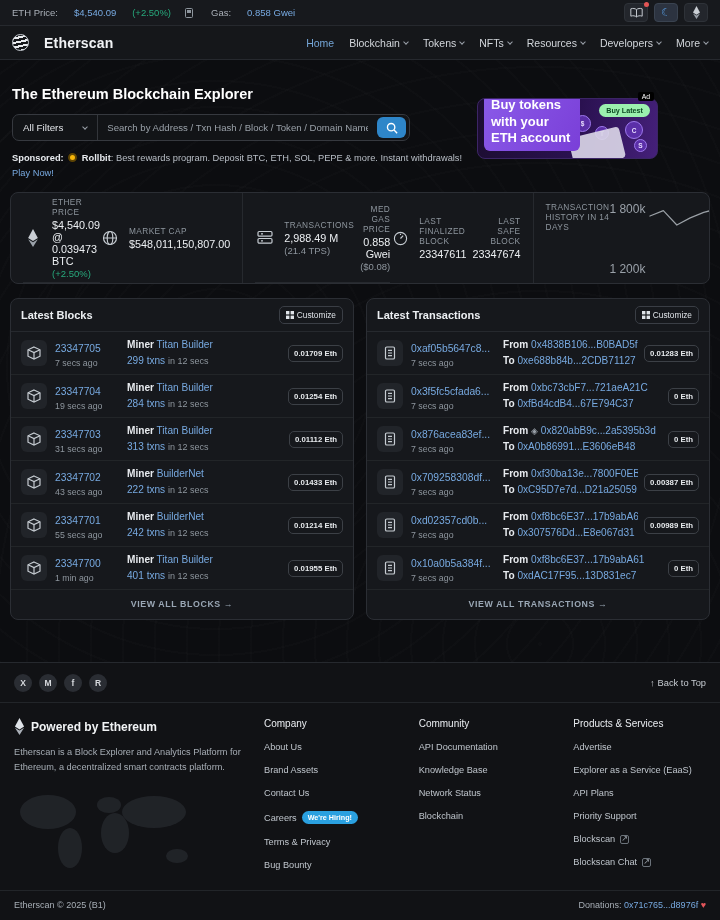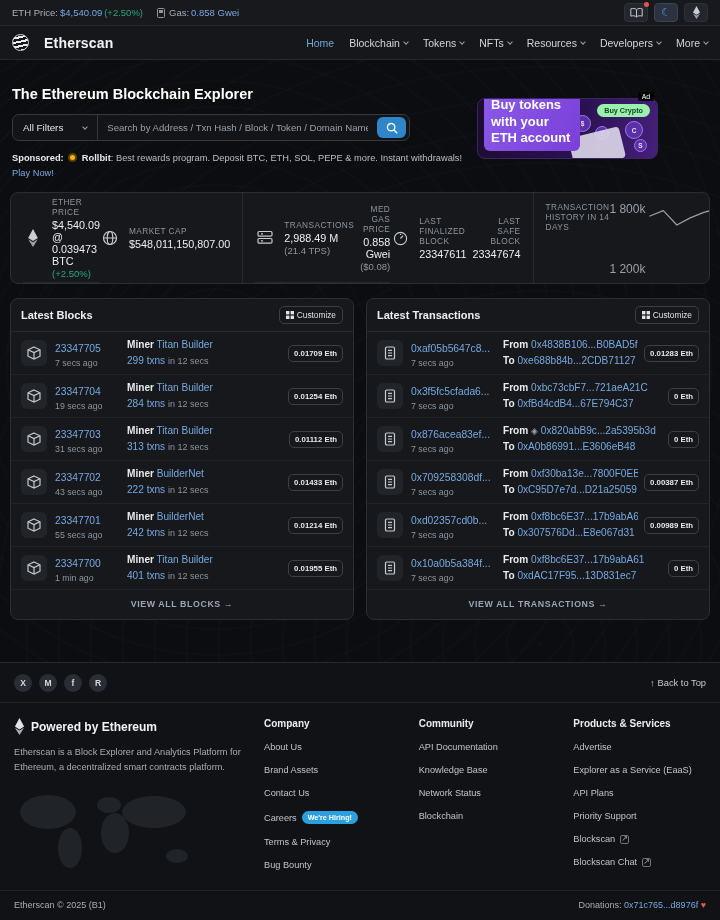--- a/index.html
+++ b/index.html
@@ -12,21 +12,21 @@
     color:#dfe3e8; overflow:hidden; position:relative;
   }
   a { text-decoration:none; }
   .link { color:#77a9e0; }
   .muted { color:#8e969e; }
   .green { color:#27a97c; }
 
   
   .topbar { height:26px; background:#17191d; border-bottom:1px solid #26292e;
     display:flex; align-items:center; padding:0 12px; font-size:9.5px; color:#aab0b8; }
-  .topbar .seg { display:flex; align-items:center; gap:2px; margin-right:14px; }
+  .topbar .seg { display:flex; align-items:center; gap:16px; margin-right:14px; }
   .topbar-right { margin-left:auto; display:flex; gap:6px; }
   .iconbtn { width:24px; height:19px; background:#23262c; border:1px solid #2e3238; border-radius:4px;
     display:flex; align-items:center; justify-content:center; position:relative; cursor:pointer; }
   .iconbtn.active { background:#2c3340; border-color:#3a4350; }
   .reddot { position:absolute; top:-2px; right:-2px; width:5px; height:5px; border-radius:50%; background:#e25555; }
   .moonglyph { color:#59a2ea; font-size:11px; line-height:1; }
   .gaspump { display:inline-block; width:8px; height:10px; border:1.2px solid #8e969e; border-radius:1.5px; position:relative; margin-right:2px; }
   .gaspump::after { content:""; position:absolute; top:1px; left:1px; right:1px; height:3px; background:#8e969e; }
 
   
@@ -128,21 +128,21 @@
   .soc { width:18px; height:18px; border-radius:50%; background:#2a2d33; color:#d7dade;
     font-size:8.5px; font-weight:bold; display:flex; align-items:center; justify-content:center; cursor:pointer; }
   .back-top { font-size:9.3px; color:#c6cbd1; cursor:pointer; display:flex; align-items:center; gap:3px; }
   .fdiv { border-top:1px solid #222529; }
   .fcols { display:flex; padding:15px 14px 0; gap:22px; }
   .fcol-left { width:228px; flex:none; }
   .fcol-left h3 { display:flex; align-items:center; gap:6px; font-size:12px; color:#f1f3f5; margin-bottom:10px; }
   .fdesc { font-size:9.2px; line-height:1.6; color:#a6adb5; }
   .worldmap { margin-top:12px; width:190px; height:92px; opacity:.5; }
   .fcol { flex:1; }
-  .fcol h4 { font-size:10px; color:#e9ecf0; margin-bottom:13px; font-weight:bold; }
+  .fcol h4 { font-size:10px; color:#e9ecf0; margin-bottom:13px; font-weight:normal; }
   .fcol a { display:flex; align-items:center; gap:5px; font-size:9.2px; color:#bfc5cc; margin-bottom:13px; cursor:pointer; }
   .hiring { background:#2aa0e0; color:#fff; font-size:7.2px; font-weight:bold; padding:2px 6px; border-radius:8px; }
   .ext { font-size:8px; color:#9aa1a9; border:1px solid #6b727a; border-radius:2px; width:9px; height:9px;
     display:inline-flex; align-items:center; justify-content:center; line-height:1; }
   .bottombar { position:absolute; left:0; right:0; bottom:0; border-top:1px solid #222529;
     display:flex; align-items:center; justify-content:space-between; padding:9px 14px 10px; font-size:9px; color:#a7aeb6; }
   .heart { color:#e2555a; }
   svg.sico { stroke:#c6ccd2; fill:none; stroke-width:1.2; }
 </style>
 </head>
@@ -238,21 +238,21 @@
   </div>
 
   <div class="ad-wrap">
     <span class="ad-tag">Ad</span>
     <div class="ad">
       <div class="ad-top">
         <span class="ad-brand">
           <span class="ad-brand-dot"></span>
           <span>MoonPay</span>
         </span>
-        <span class="ad-cta">Buy Crypto</span>
+        <span class="ad-cta">Buy Latest</span>
       </div>
       <span class="coin" style="width:17px;height:17px;right:66px;top:16px;">$</span>
       <span class="coin" style="width:14px;height:14px;right:48px;top:27px;">T</span>
       <span class="coin" style="width:18px;height:18px;right:14px;top:22px;">C</span>
       <span class="coin" style="width:13px;height:13px;right:10px;bottom:6px;">S</span>
       <span class="coin" style="width:13px;height:13px;right:84px;top:34px;">D</span>
       <div class="ad-card"></div>
       <div class="ad-headline">Buy tokens with your ETH account</div>
     </div>
   </div>

